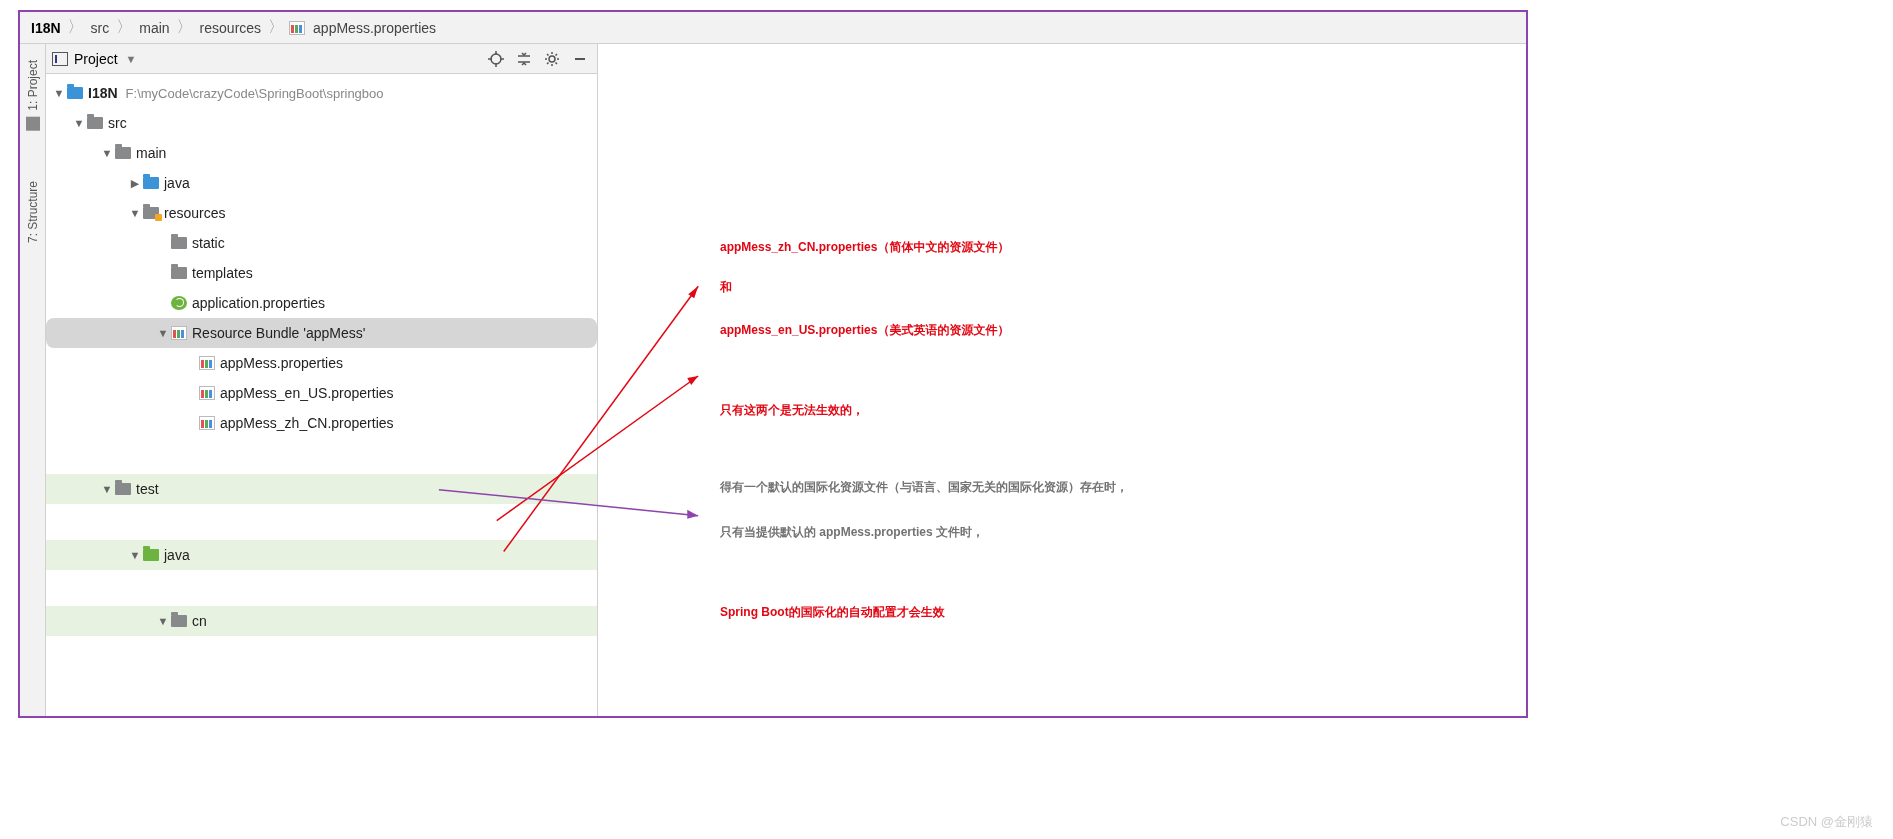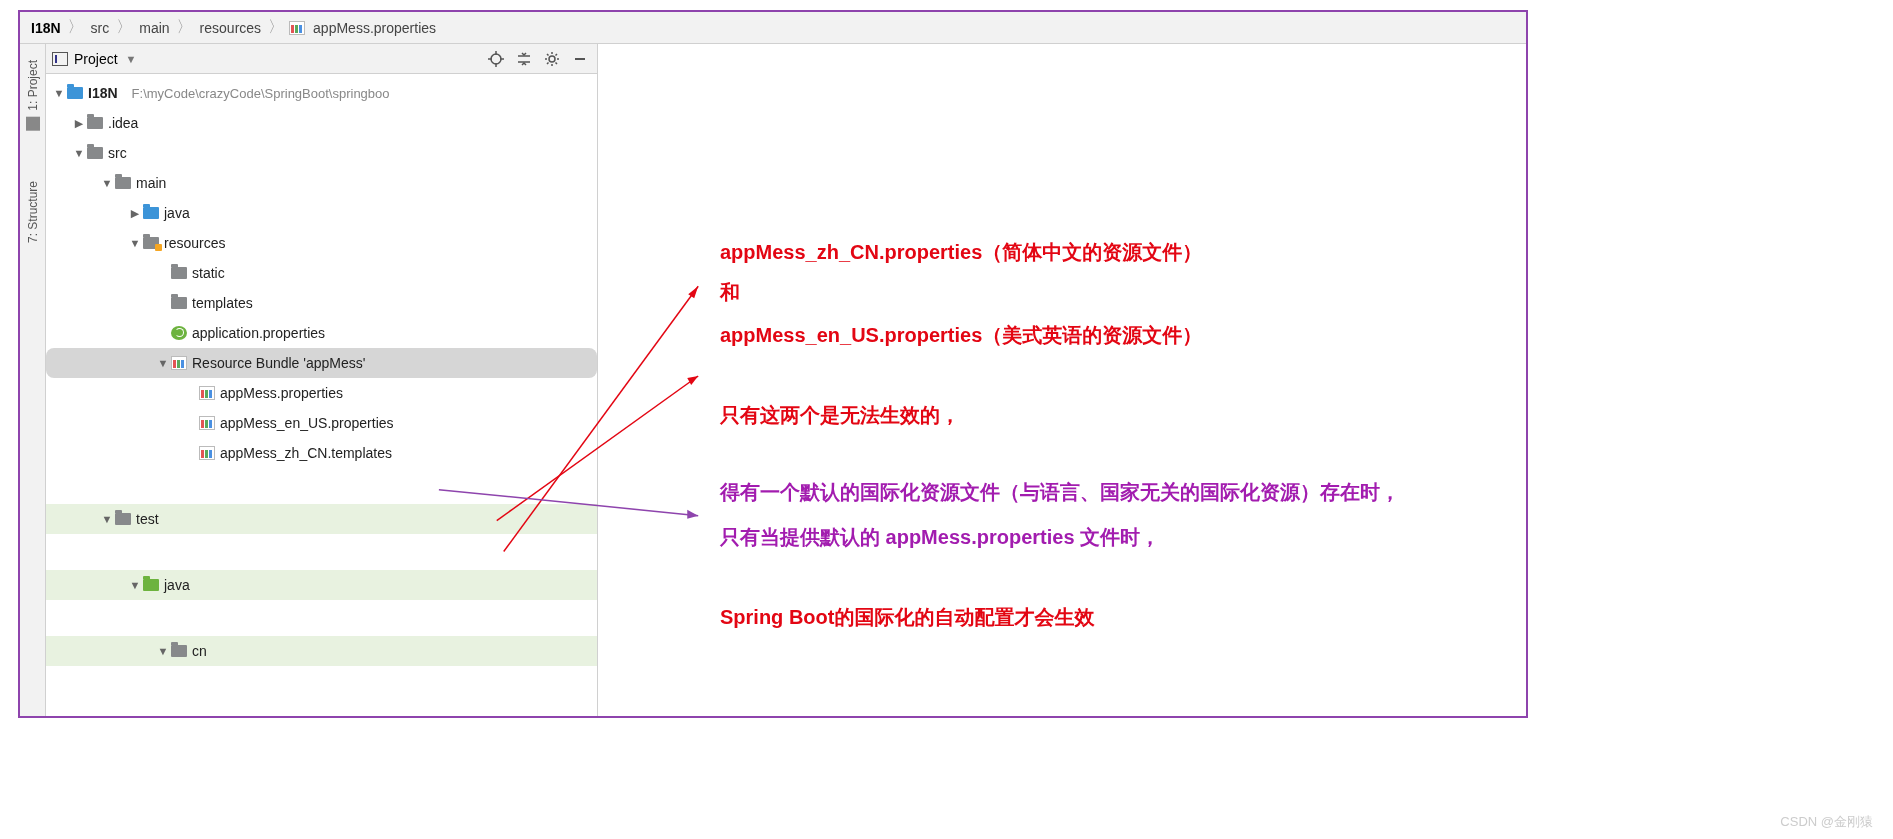--- a/index.html
+++ b/index.html
@@ -132,36 +132,36 @@
   width:16px; height:14px; background:#fff; border:1px solid #bbb; position:relative;
 }
 .prop-icon::before {
   content:''; position:absolute; left:1px; bottom:1px; width:3px; height:8px; background:#e25454;
   box-shadow: 4px 0 0 #5aa85a, 8px 0 0 #4a90e2;
 }
 .spring-icon { width:16px; height:14px; background:#6db33f; border-radius:50%; position:relative;}
 .spring-icon::after { content:''; position:absolute; left:4px; top:2px; width:7px; height:7px; border:1px solid #fff; border-radius:50%; border-left-color:transparent;}
 .node-label { }
 .node-label.bold { font-weight: 700; }
-.node-path { color: #888; margin-left: 14px; font-size: 13px;}
+.node-path { color: #888; margin-left: 8px; font-size: 13px;}
 .annotations {
   position: absolute;
   left: 580px; top: 0;
   width: 920px;
   height: 100%;
   pointer-events: none;
 }
 .ann-line {
   position: absolute;
-  font-size: 20px;
+  font-size: 12px;
   font-weight: 700;
   white-space: nowrap;
 }
 .red { color: #e30613; }
-.purple { color: #a21caf; }
+.purple { color: #737373; }
 svg.overlay {
   position: absolute; left:0; top:0; width: 100%; height: 100%;
   pointer-events: none;
 }
 .watermark {
   position: absolute;
   right: 20px; bottom: 8px;
   font-size: 13px;
   color: #ccc;
 }
@@ -239,28 +239,20 @@
           <span class="indent" style="width:0px"></span>
             <span class="arrow down"></span>
           <span class="node-icon">
               <span class="folder proj"></span>
             </span>
           <span class="node-label bold">I18N</span>
           <span class="node-path">F:\myCode\crazyCode\SpringBoot\springboo</span>
         </div>
         <div class="tree-row">
           <span class="indent" style="width:20px"></span>
-            <span class="arrow right"></span>
-          <span class="node-icon">
-              <span class="folder"></span>
-            </span>
-          <span class="node-label">.idea</span>
-        </div>
-        <div class="tree-row">
-          <span class="indent" style="width:20px"></span>
             <span class="arrow down"></span>
           <span class="node-icon">
               <span class="folder"></span>
             </span>
           <span class="node-label">src</span>
         </div>
         <div class="tree-row">
           <span class="indent" style="width:48px"></span>
             <span class="arrow down"></span>
           <span class="node-icon">
@@ -331,21 +323,21 @@
               <span class="prop-icon"></span>
             </span>
           <span class="node-label">appMess_en_US.properties</span>
         </div>
         <div class="tree-row">
           <span class="indent" style="width:132px"></span>
             <span class="arrow none"></span>
           <span class="node-icon">
               <span class="prop-icon"></span>
             </span>
-          <span class="node-label">appMess_zh_CN.templates</span>
+          <span class="node-label">appMess_zh_CN.properties</span>
         </div>
         <div class="tree-row sel-cut">
           <span class="indent" style="width:48px"></span>
             <span class="arrow down"></span>
           <span class="node-icon">
               <span class="folder"></span>
             </span>
           <span class="node-label">test</span>
         </div>
         <div class="tree-row sel-cut">

